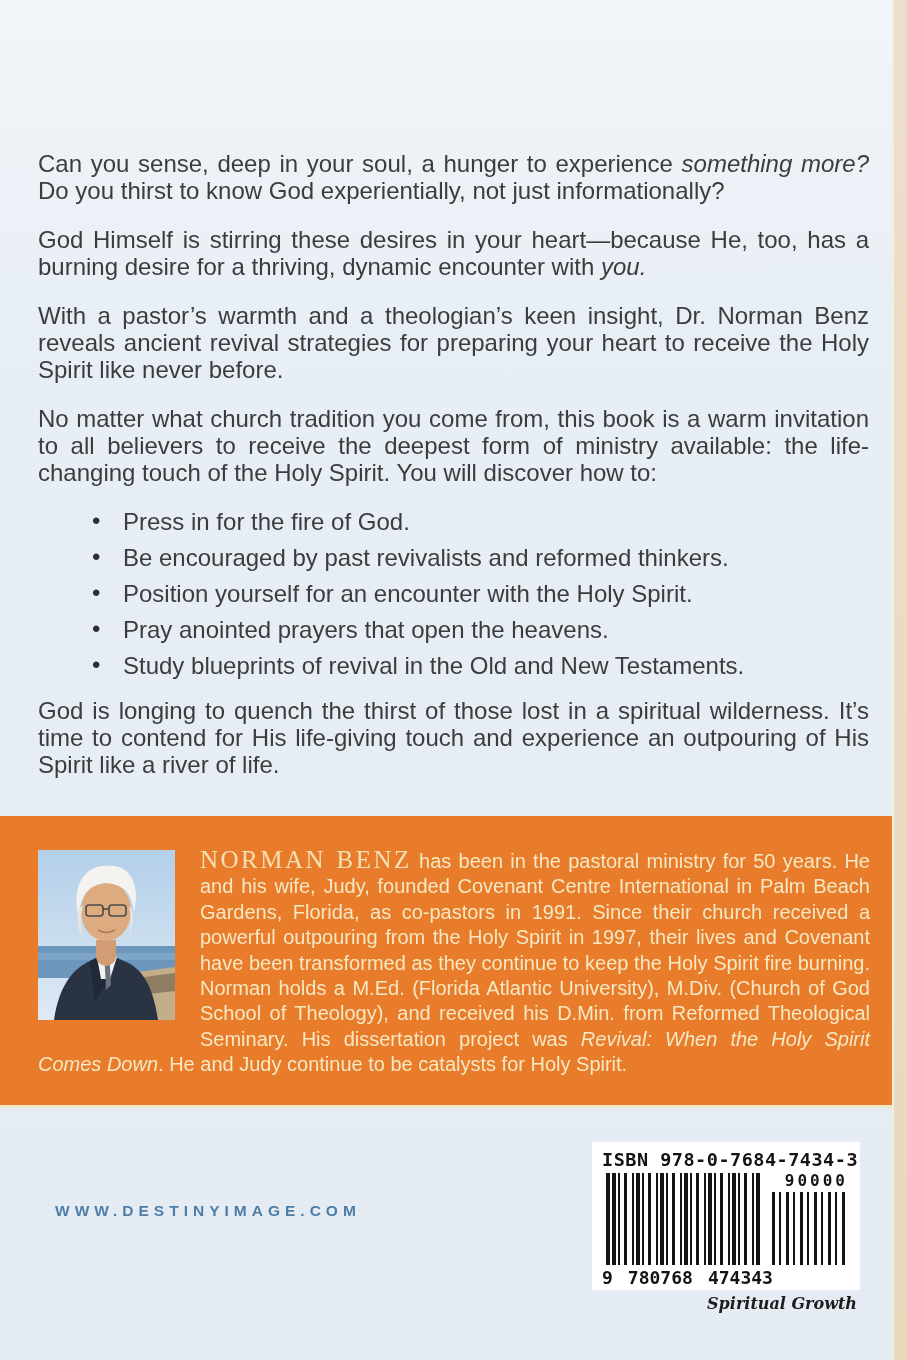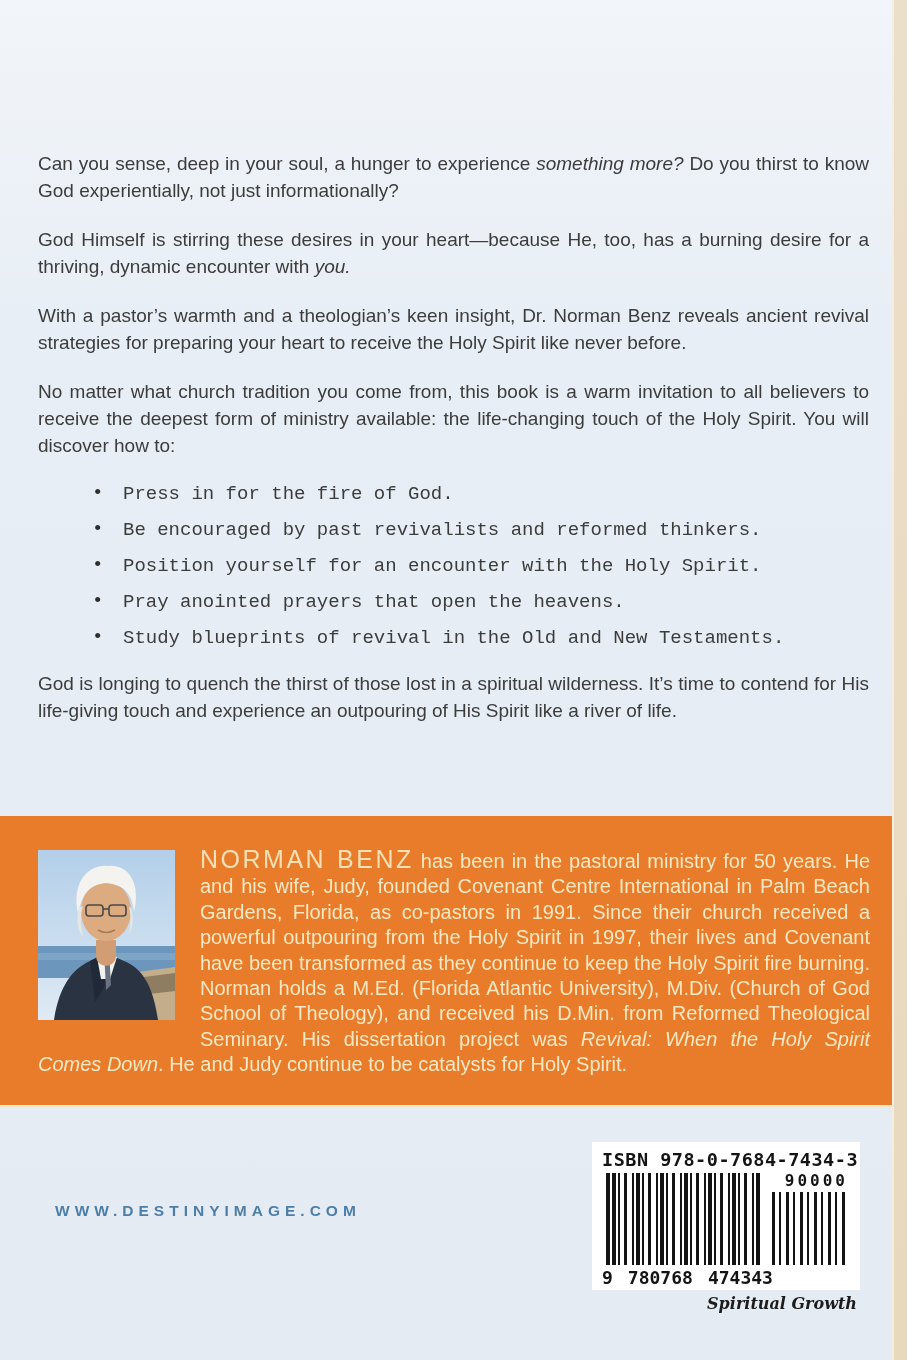--- a/index.html
+++ b/index.html
@@ -21,44 +21,44 @@
     position:absolute;top:42px;left:0;right:13px;
     text-align:center;
     font-family:"Liberation Serif", serif;
     font-size:33px;line-height:43px;letter-spacing:1.5px;
     color:#7397a8;
   }
   
   .copy{
     position:absolute;left:38px;right:38px;top:150px;
     color:#3c3c3c;
-    font-size:19px;line-height:27px;
+    font-size:24px;line-height:27px;
     text-align:justify;
   }
   .copy p{margin:0 0 22px 0;}
   .it{font-style:italic;}
-  ul.points{list-style:none;margin:0 0 18px 0;padding:0 0 0 54px;font-family:Liberation Mono, monospace;}
+  ul.points{list-style:none;margin:0 0 18px 0;padding:0 0 0 54px;}
   ul.points li{position:relative;padding-left:31px;margin-bottom:9px;text-align:left;}
   ul.points li::before{content:"\2022";position:absolute;left:0;top:-1px;color:#2f2f2f;}
   
   .author-band{
     position:absolute;left:0;right:0;top:816px;height:292px;
     background:#e87c2b;
     border-bottom:3px solid #f3e9c9;
     padding:31px 37px 0 38px;
     box-sizing:border-box;
   }
   .author-band .photo{
     float:left;width:137px;height:170px;margin:3px 25px 8px 0;display:block;
   }
   .bio{
     color:#f6e8c3;font-size:20px;line-height:25.4px;text-align:justify;
   }
   .bio .name{
-    font-family:Liberation Sans, sans-serif;
+    font-family:Liberation Serif, serif;
     font-size:25px;letter-spacing:2.5px;color:#f3e0b4;
   }
   
   .publisher{position:absolute;left:55px;top:1186px;}
   .logo-row{display:flex;align-items:flex-start;}
   .logo-d{width:96px;height:96px;display:block;}
   .logo-text{
     margin-left:24px;margin-top:14px;
     color:#5584ac;font-weight:bold;font-size:44px;line-height:38px;letter-spacing:1px;
   }

